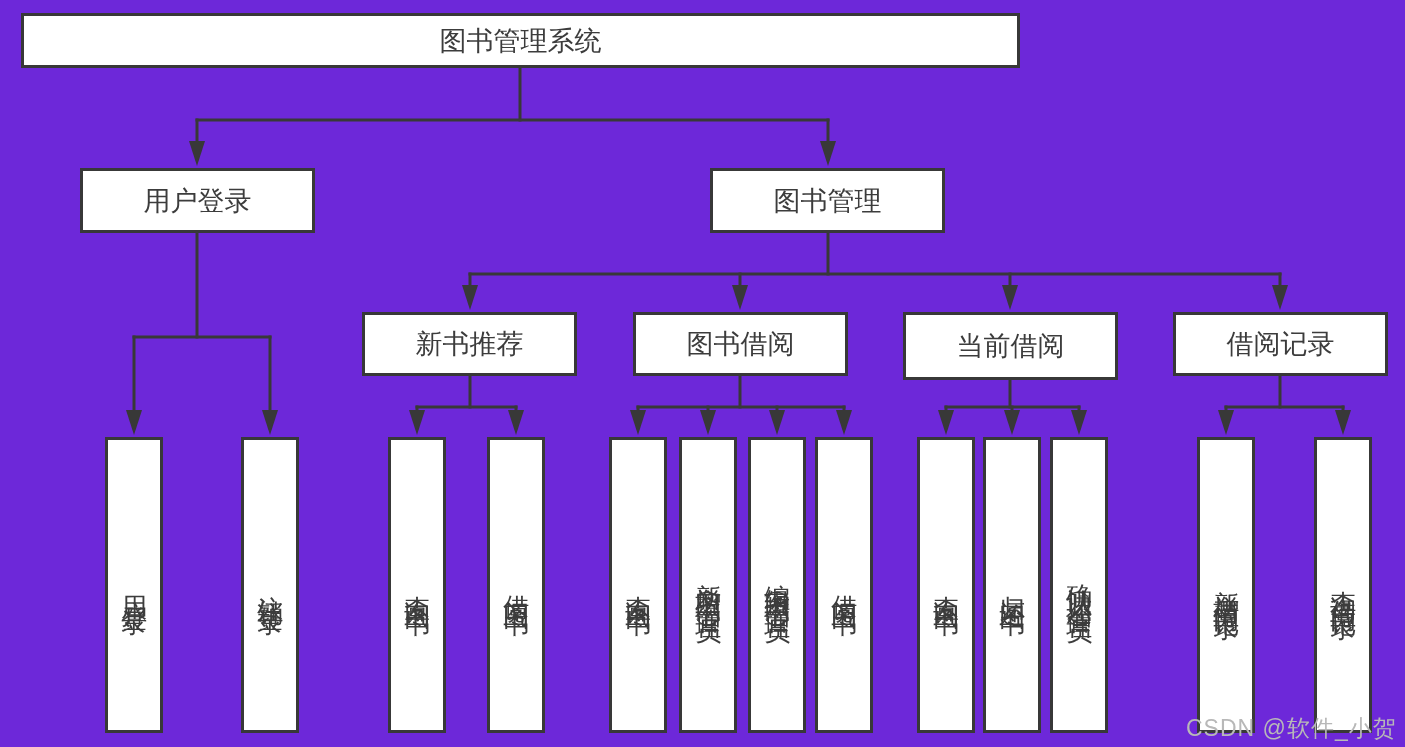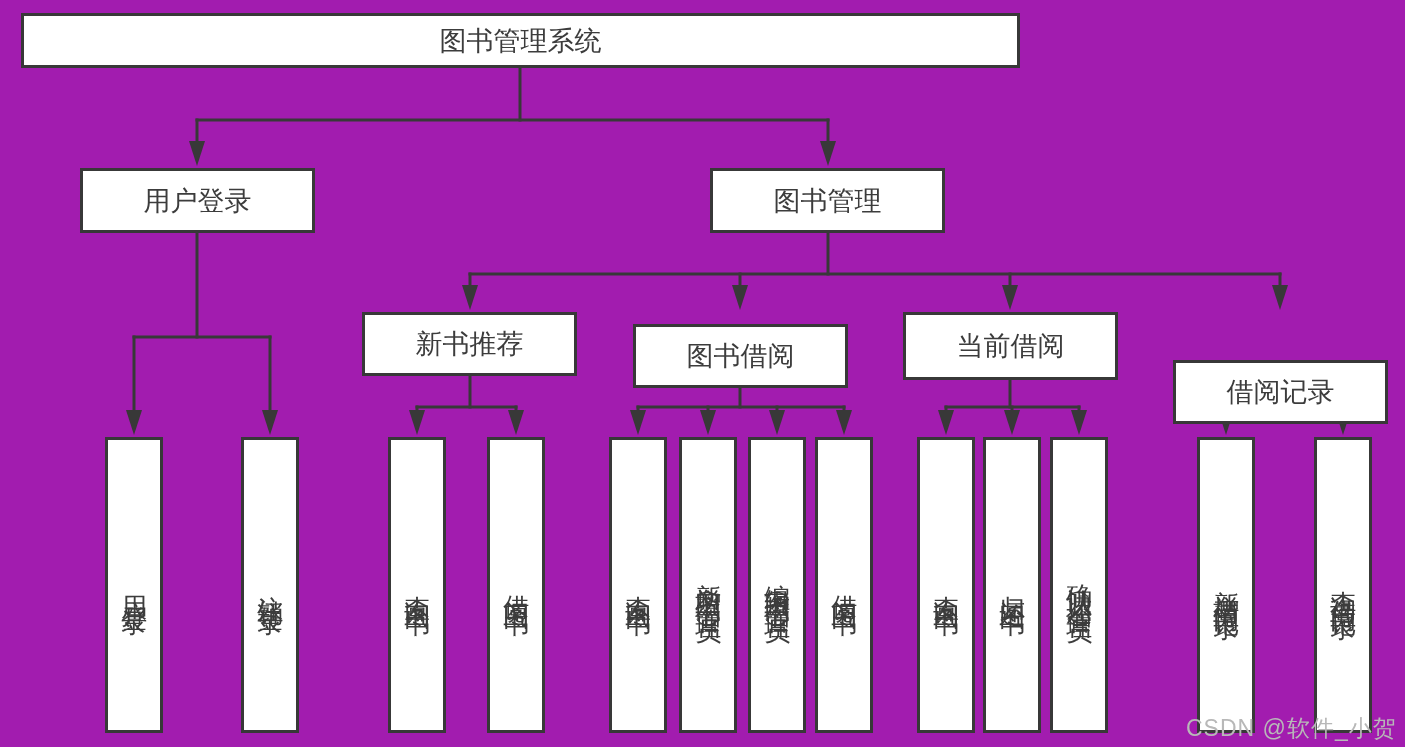--- a/index.html
+++ b/index.html
@@ -1,17 +1,17 @@
 <!DOCTYPE html>
 <html><head>
 <meta charset="utf-8">
 <style>
   html,body { margin:0; padding:0; background:#ffffff; }
   .stage {
-    position:relative; width:1405px; height:747px; background:#a21caf;
+    position:relative; width:1405px; height:747px; background:#6d28d9;
     font-family:"Liberation Sans","DejaVu Sans",sans-serif; overflow:hidden;
   }
   .wires { position:absolute; left:0; top:0; z-index:1; }
   .node {
     position:absolute; box-sizing:border-box; background:#ffffff;
     border:3px solid #383838; display:flex; align-items:center; justify-content:center;
     color:#3c3c3c; font-size:27px; z-index:2; white-space:nowrap;
   }
   .leaf { font-size:26px; }
   .leaf .vtext {
@@ -98,27 +98,27 @@
   <div class="node" style="left:80px; top:168px; width:235px; height:65px;">
     <span>用户登录</span>
   </div>
   <div class="node" style="left:710px; top:168px; width:235px; height:65px;">
     <span>图书管理</span>
   </div>
 
   <div class="node" style="left:362px; top:312px; width:215px; height:64px;">
     <span>新书推荐</span>
   </div>
-  <div class="node" style="left:633px; top:324px; width:215px; height:64px;">
+  <div class="node" style="left:633px; top:312px; width:215px; height:64px;">
     <span>图书借阅</span>
   </div>
   <div class="node" style="left:903px; top:312px; width:215px; height:68px;">
     <span>当前借阅</span>
   </div>
-  <div class="node" style="left:1173px; top:312px; width:215px; height:64px;margin-top:48px;">
+  <div class="node" style="left:1173px; top:312px; width:215px; height:64px;">
     <span>借阅记录</span>
   </div>
 
   <div class="node leaf" style="left:105px; top:437px; width:58px; height:296px;">
     <span class="vtext">用户登录</span>
   </div>
   <div class="node leaf" style="left:241px; top:437px; width:58px; height:296px;">
     <span class="vtext">注销登录</span>
   </div>
 

